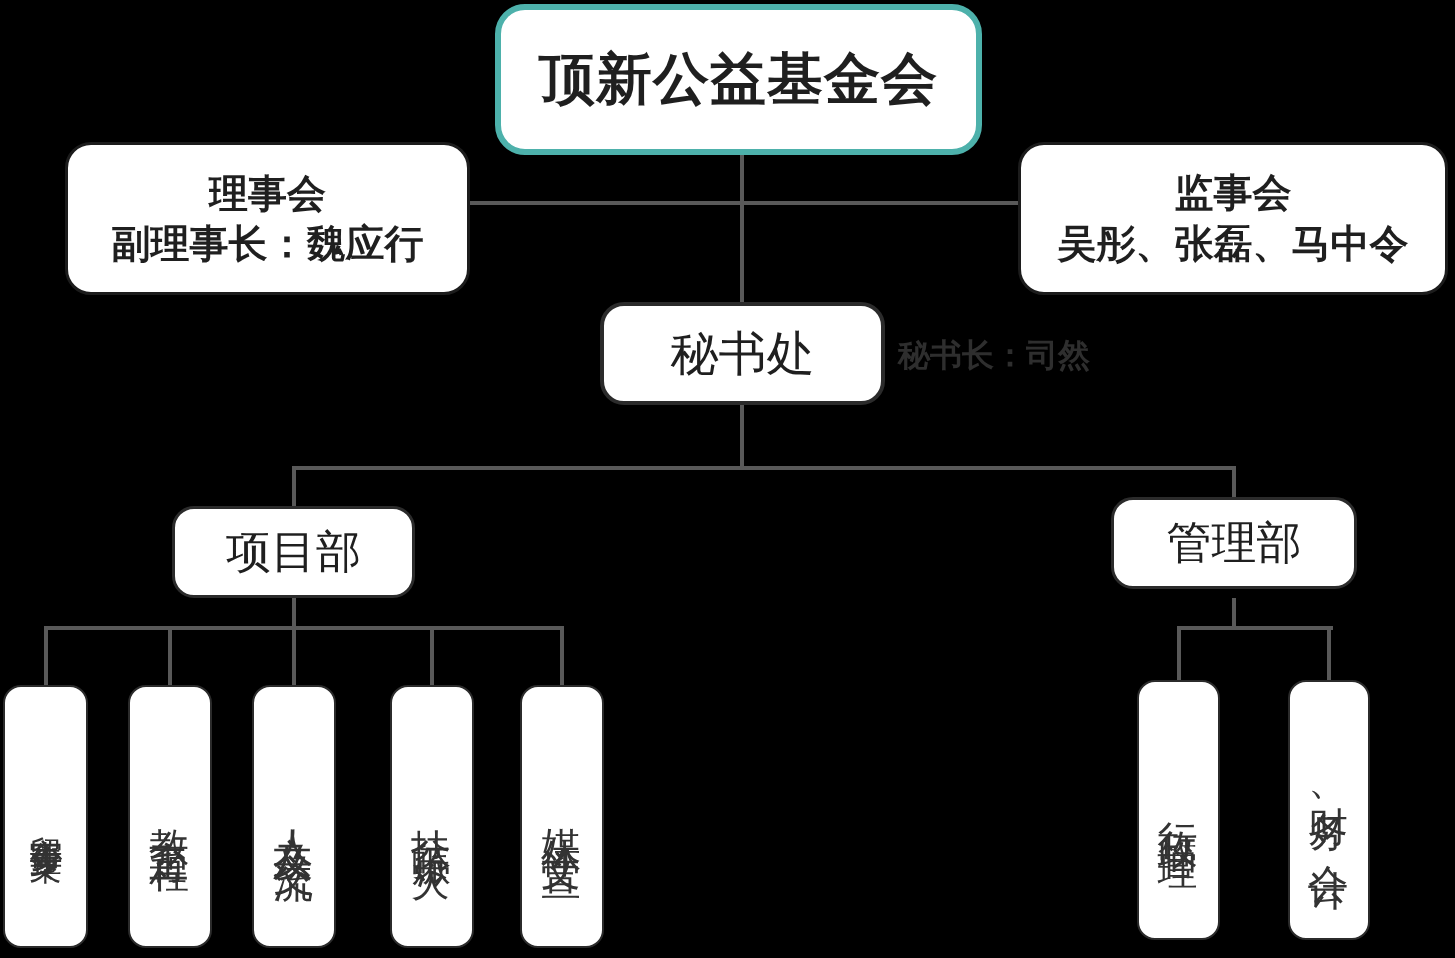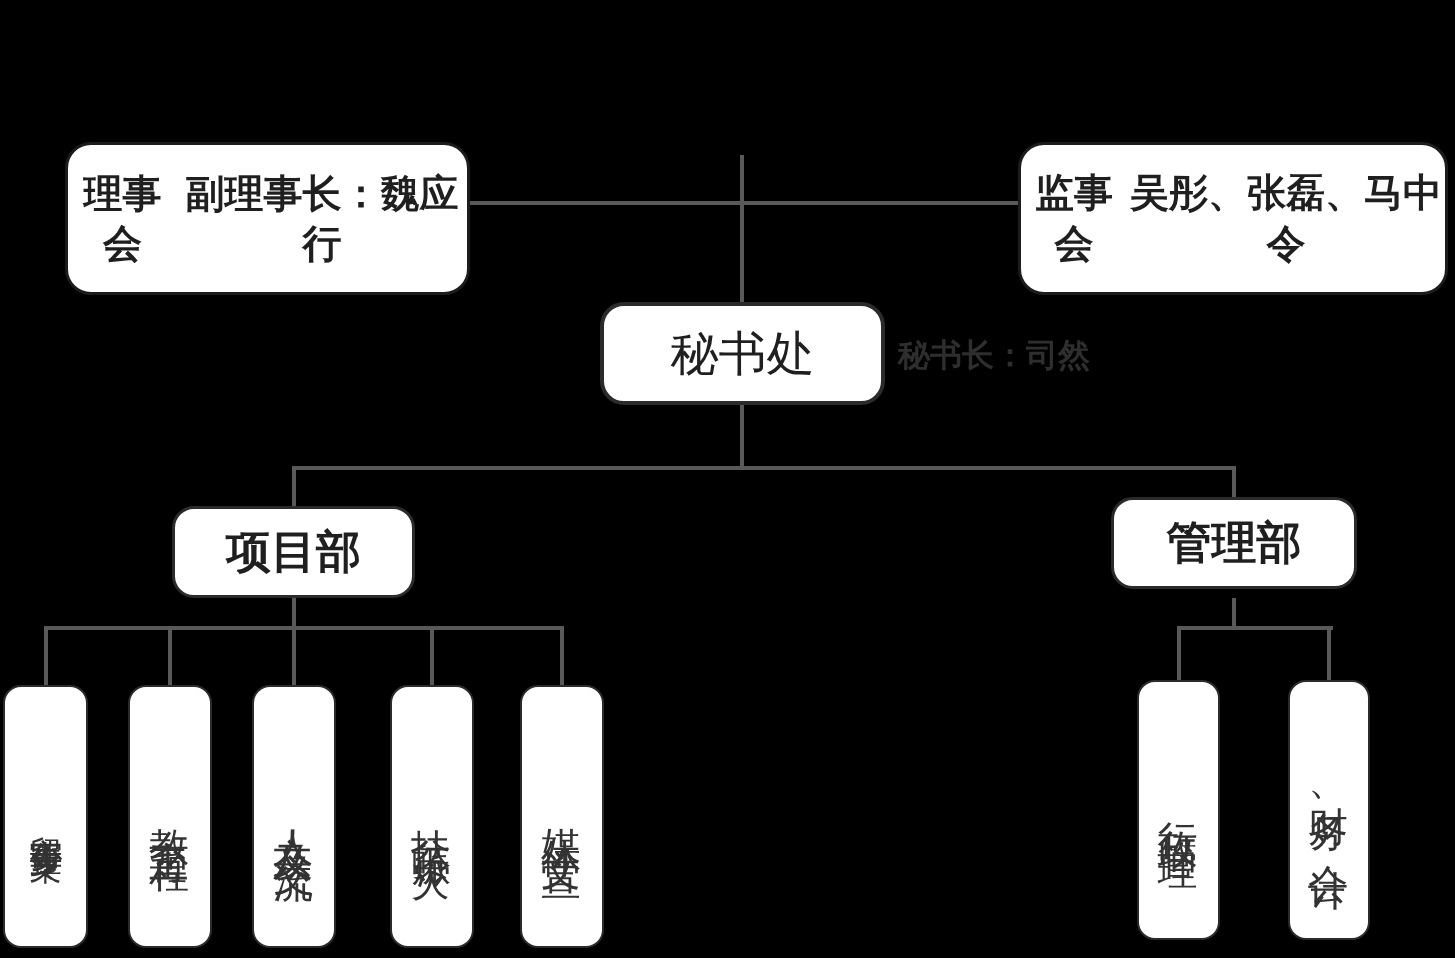--- a/index.html
+++ b/index.html
@@ -21,39 +21,39 @@
     text-align:center;
   }
   .node-root{
     left:495px;top:4px;width:487px;height:151px;
     border:6px solid var(--accent);border-radius:30px;
     font-size:56px;font-weight:900;letter-spacing:1px;
   }
   .node-board{
     left:65px;top:142px;width:405px;height:153px;
     border:3px solid #1c1c1c;border-radius:26px;
-    font-size:39px;font-weight:800;line-height:1.26;flex-direction:row;
+    font-size:39px;font-weight:800;line-height:1.26;flex-direction:column;
   }
   .node-supervisors{
     left:1018px;top:142px;width:430px;height:153px;
     border:3px solid #1c1c1c;border-radius:26px;
-    font-size:39px;font-weight:800;line-height:1.3;flex-direction:row;
+    font-size:39px;font-weight:800;line-height:1.3;flex-direction:column;
   }
   .node-secretariat{
     left:600px;top:302px;width:285px;height:103px;
     border:4px solid #2b2b2b;border-radius:24px;
     font-size:48px;font-weight:400;
   }
   .note{
     position:absolute;left:898px;top:334px;
     color:var(--note-text);font-size:32px;font-weight:700;white-space:nowrap;
   }
   .node-dept{
     border:3px solid #2b2b2b;border-radius:22px;
-    font-size:45px;font-weight:700;
+    font-size:45px;font-weight:400;
   }
   .node-project-dept{left:172px;top:506px;width:243px;height:92px;}
   .node-admin-dept{left:1111px;top:497px;width:246px;height:92px;}
   .node-leaf{
     border:2px solid #2b2b2b;border-radius:18px;
     color:#333333;font-weight:400;
   }
   .vtext{writing-mode:vertical-rl;text-orientation:upright;}
   .leaf-p1{left:3px;top:685px;width:85px;height:263px;font-size:33px;letter-spacing:2px;}
   .leaf-p2{left:128px;top:685px;width:84px;height:263px;font-size:40px;letter-spacing:10px;}
@@ -79,20 +79,23 @@
   <div class="connector" style="left:44px;top:626px;width:520px;height:4px;"></div>
   <div class="connector" style="left:44px;top:626px;width:4px;height:59px;"></div>
   <div class="connector" style="left:168px;top:626px;width:4px;height:59px;"></div>
   <div class="connector" style="left:430px;top:626px;width:4px;height:59px;"></div>
   <div class="connector" style="left:560px;top:626px;width:4px;height:59px;"></div>
   <div class="connector" style="left:1232px;top:598px;width:4px;height:30px;"></div>
   <div class="connector" style="left:1177px;top:626px;width:156px;height:4px;"></div>
   <div class="connector" style="left:1177px;top:626px;width:4px;height:54px;"></div>
   <div class="connector" style="left:1327px;top:626px;width:4px;height:54px;"></div>
 
+  <div class="node node-root">
+    <span>顶新公益基金会</span>
+  </div>
 
   <div class="node node-board">
     <div>理事会</div>
     <div>副理事长：魏应行</div>
   </div>
 
   <div class="node node-supervisors">
     <div>监事会</div>
     <div>吴彤、张磊、马中令</div>
   </div>

